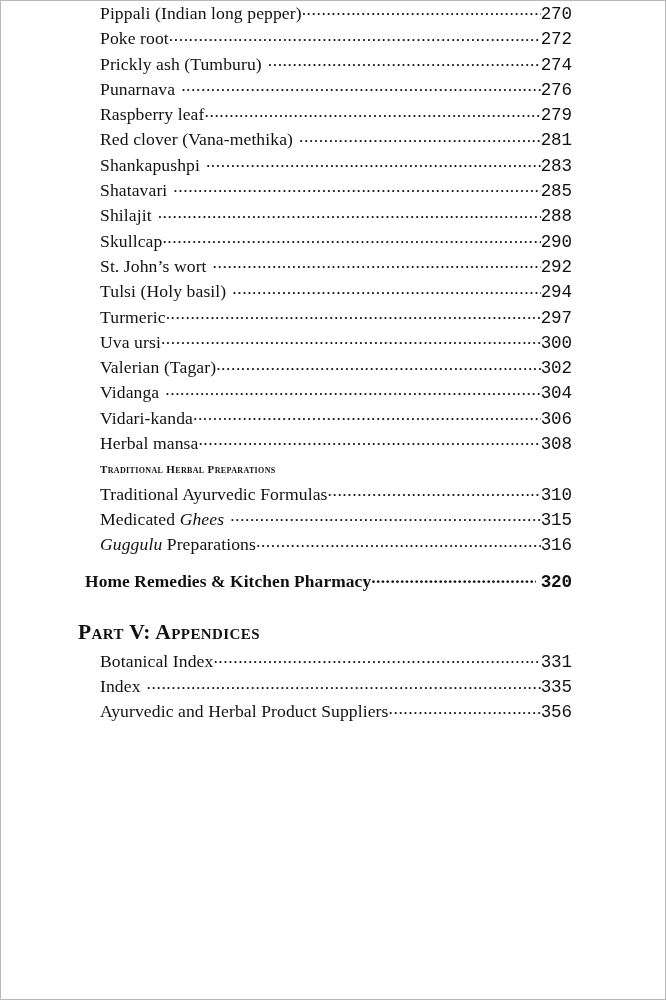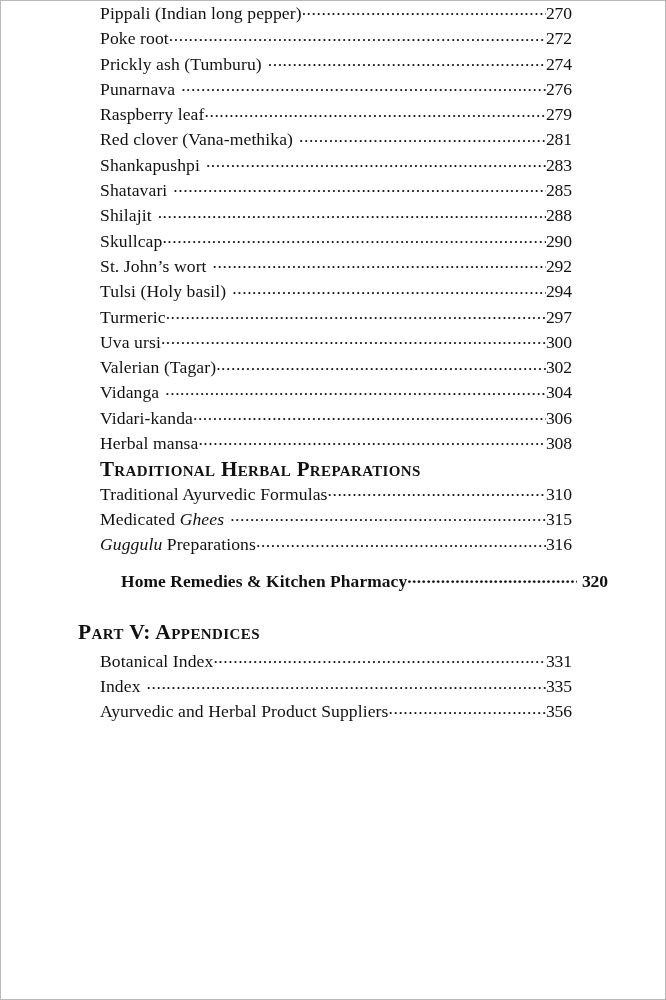--- a/index.html
+++ b/index.html
@@ -62,42 +62,43 @@
     font-size: 17.6px;
     line-height: 1em;
     color: #111111;
   }
 
   .row .pageno {
     flex: 0 0 auto;
     text-align: right;
     font-size: 17.6px;
     letter-spacing: -0.1px;
+    font-family: Liberation Mono, monospace;
   }
 
   
   .row.gap .leader {
     margin-left: 6px;
   }
 
   
   .subhead {
     margin-left: 99px;
     height: 25.3px;
     line-height: 26.5px;
-    font-size: 21px;
+    font-size: 11px;
     font-variant: small-caps;
     font-weight: 700;
     letter-spacing: 0.35px;
     white-space: nowrap;
   }
 
   
   .row.major {
-    margin-left: 120px;
+    margin-left: 84px;
     width: 487px;
     font-weight: 700;
     margin-top: 11px;
     font-size: 17.4px;
   }
 
   .row.major .leader {
     margin-left: 0;
   }
 

